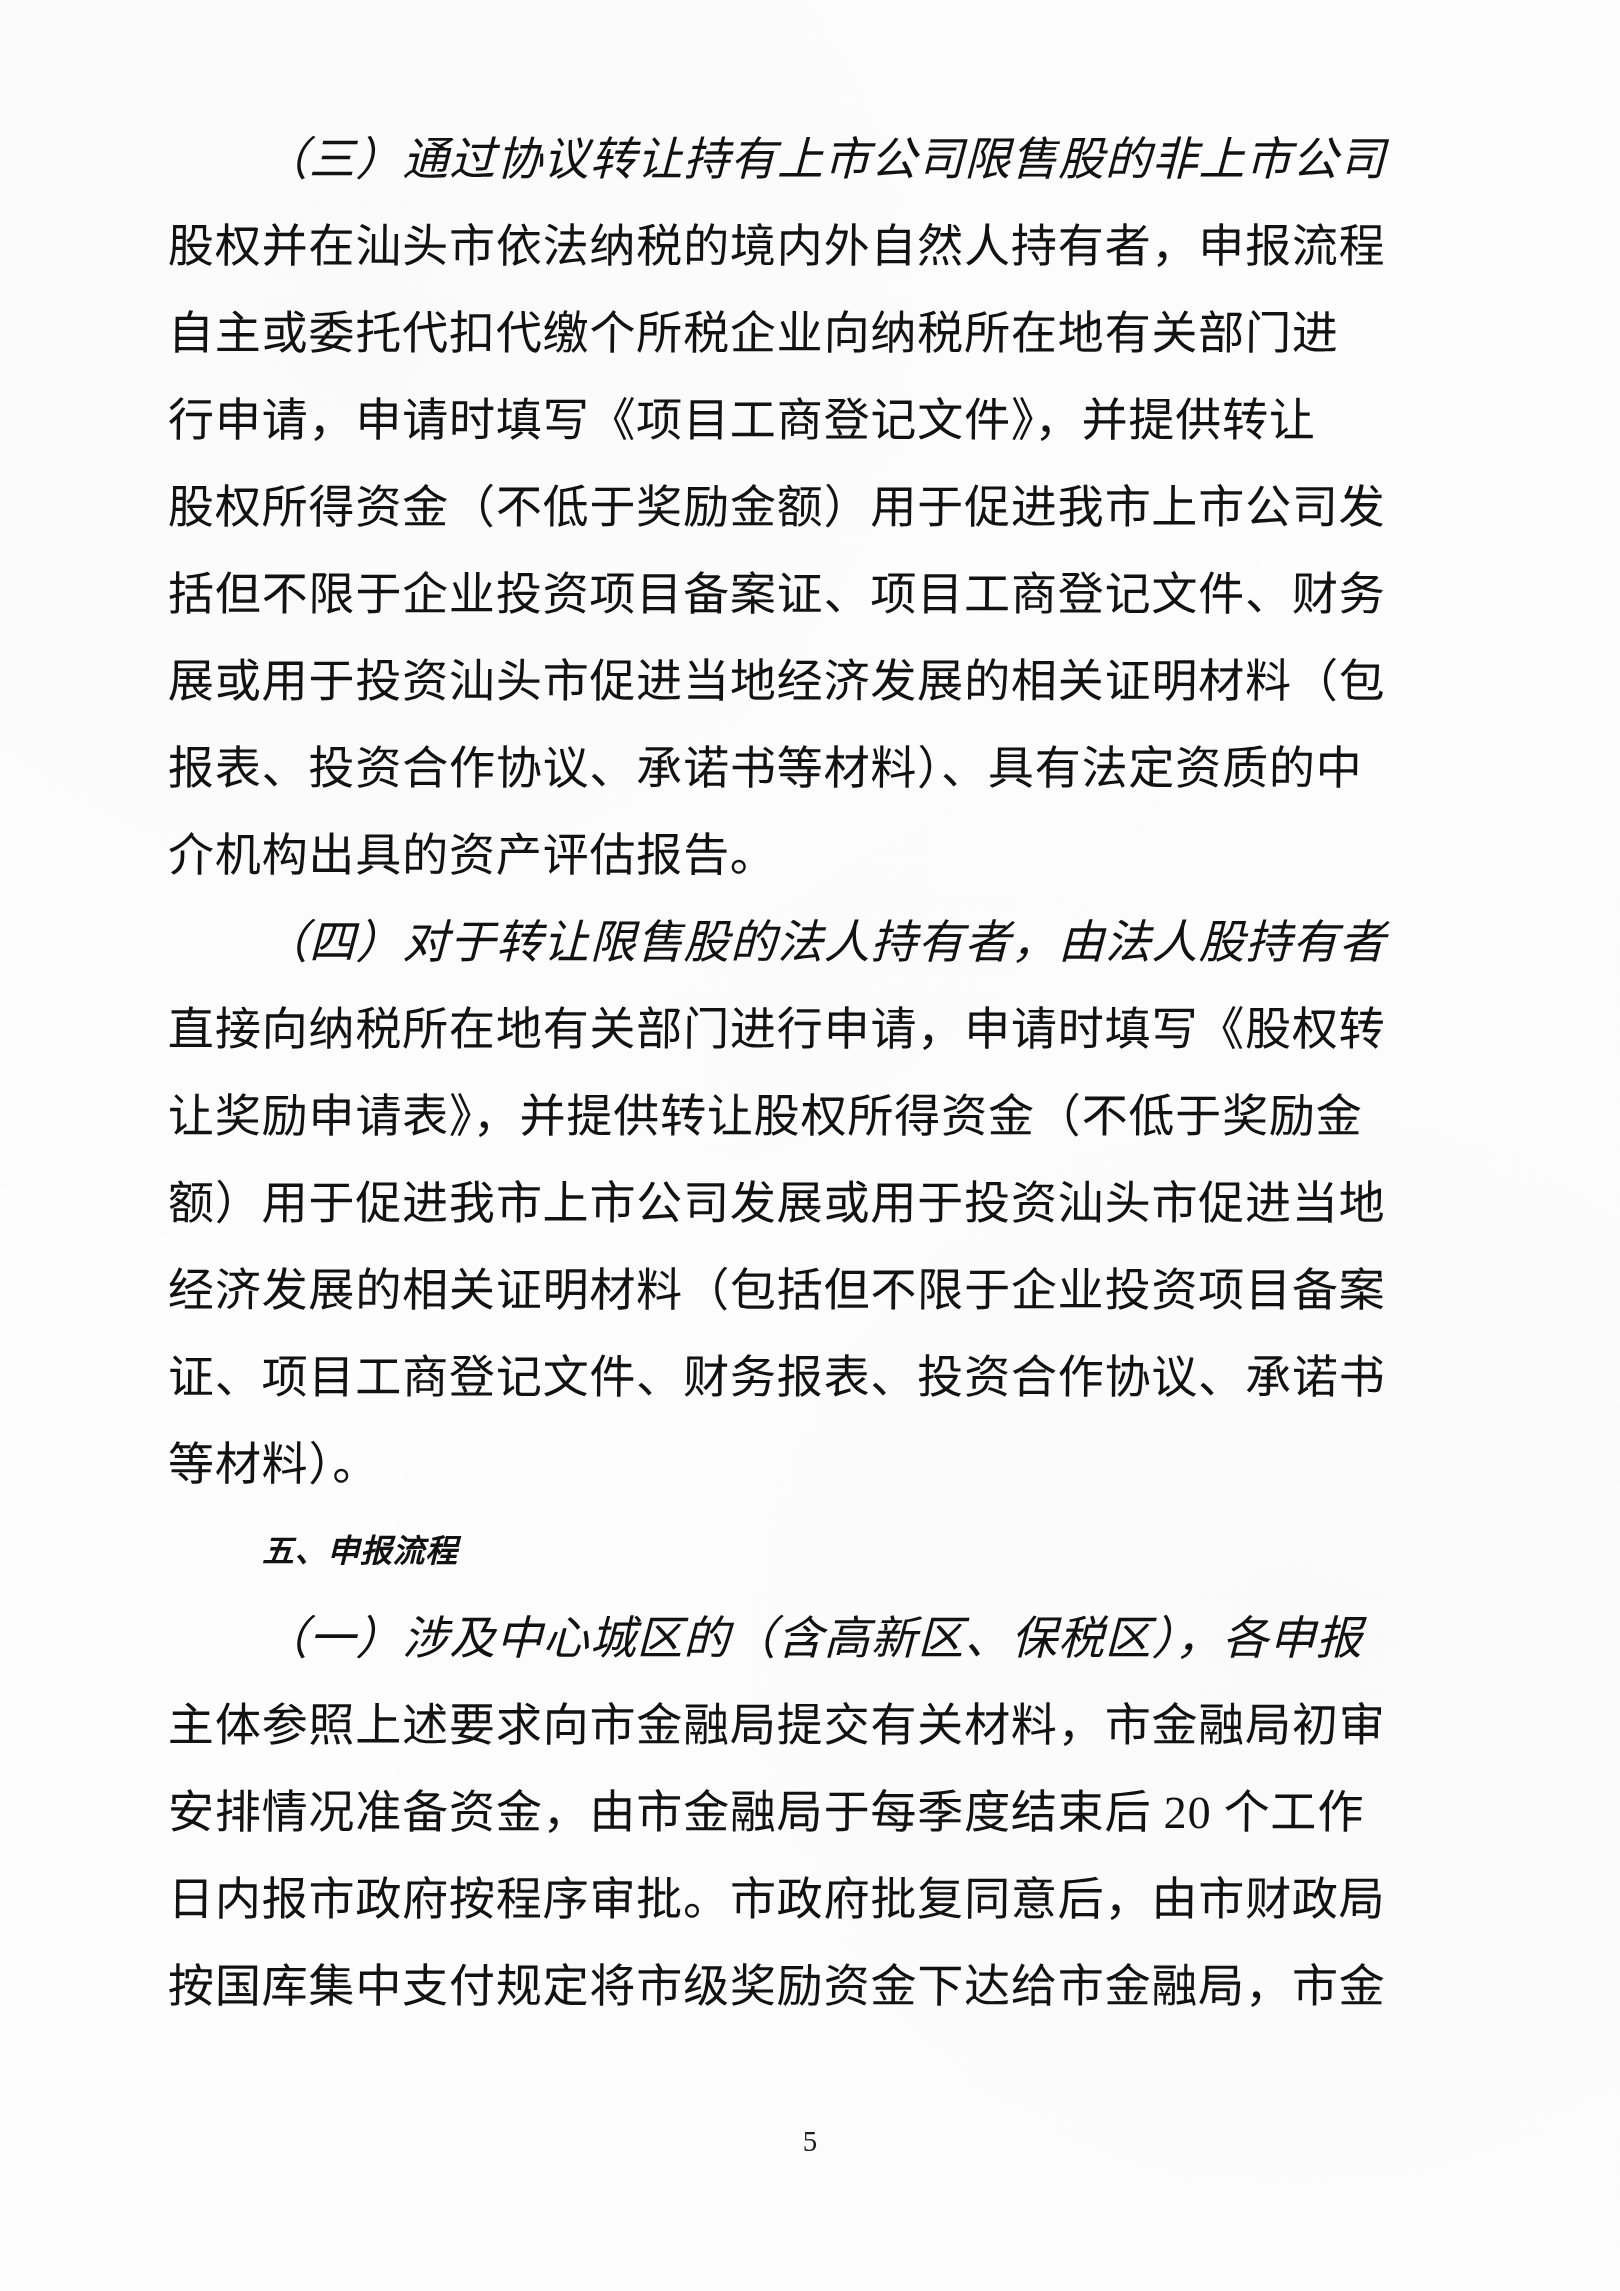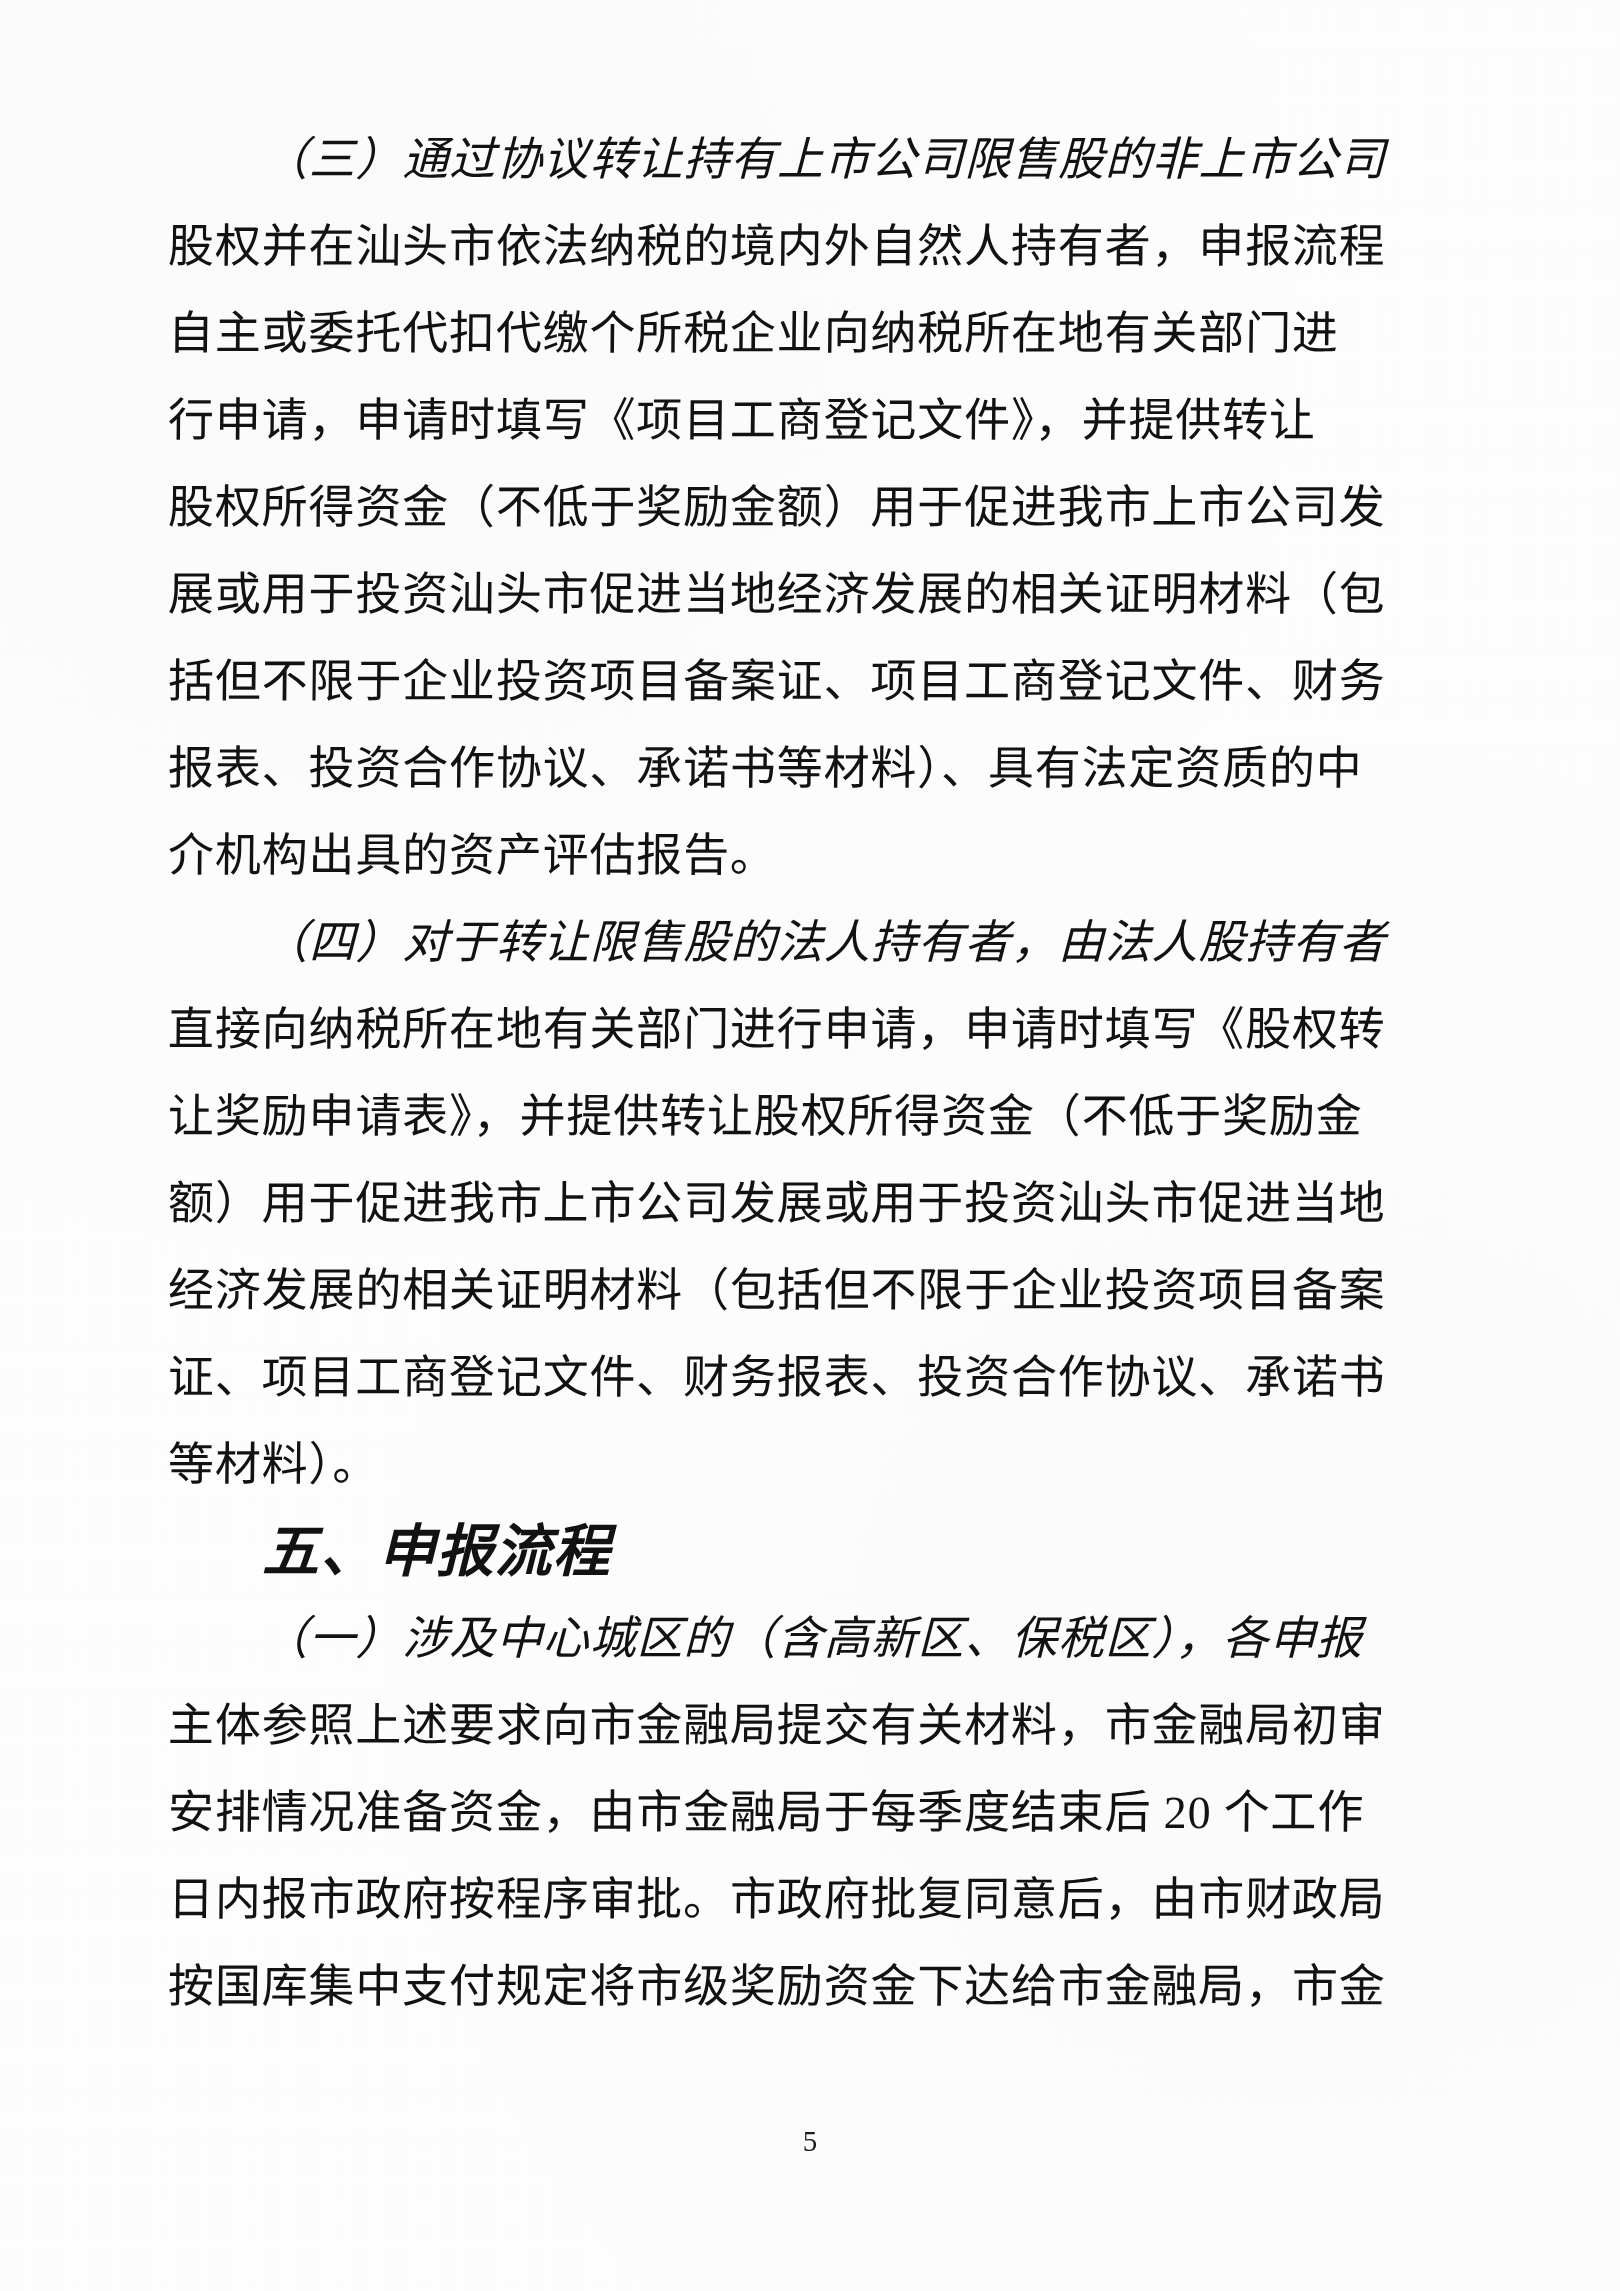--- a/index.html
+++ b/index.html
@@ -54,21 +54,21 @@
   }
 
   .doc-line.indent {
     padding-left: 94px;
     font-style: italic;
   }
 
   .doc-line.heading {
     font-family: "DejaVu Sans", "Liberation Sans", sans-serif;
     font-weight: 700;
-    font-size: 57px;
+    font-size: 32px;
     letter-spacing: 0.02em;
     padding-left: 94px;
     transform: none;
   }
 
   
   .page-number {
     position: absolute;
     left: 0;
     right: 0;
@@ -95,22 +95,22 @@
 <body>
 
 <div class="page-sheet">
 
   <div class="text-column" id="text-column">
       <div class="doc-line kai indent">（三）通过协议转让持有上市公司限售股的非上市公司</div>
       <div class="doc-line kai">股权并在汕头市依法纳税的境内外自然人持有者，申报流程</div>
       <div class="doc-line kai">自主或委托代扣代缴个所税企业向纳税所在地有关部门进</div>
       <div class="doc-line kai">行申请，申请时填写《项目工商登记文件》，并提供转让</div>
       <div class="doc-line kai">股权所得资金（不低于奖励金额）用于促进我市上市公司发</div>
+      <div class="doc-line kai">括但不限于企业投资项目备案证、项目工商登记文件、财务</div>
       <div class="doc-line kai">展或用于投资汕头市促进当地经济发展的相关证明材料（包</div>
-      <div class="doc-line kai">括但不限于企业投资项目备案证、项目工商登记文件、财务</div>
       <div class="doc-line kai">报表、投资合作协议、承诺书等材料）、具有法定资质的中</div>
       <div class="doc-line kai">介机构出具的资产评估报告。</div>
       <div class="doc-line kai indent">（四）对于转让限售股的法人持有者，由法人股持有者</div>
       <div class="doc-line kai">直接向纳税所在地有关部门进行申请，申请时填写《股权转</div>
       <div class="doc-line kai">让奖励申请表》，并提供转让股权所得资金（不低于奖励金</div>
       <div class="doc-line kai">额）用于促进我市上市公司发展或用于投资汕头市促进当地</div>
       <div class="doc-line kai">经济发展的相关证明材料（包括但不限于企业投资项目备案</div>
       <div class="doc-line kai">证、项目工商登记文件、财务报表、投资合作协议、承诺书</div>
       <div class="doc-line kai">等材料）。</div>
       <div class="doc-line heading indent">五、申报流程</div>

